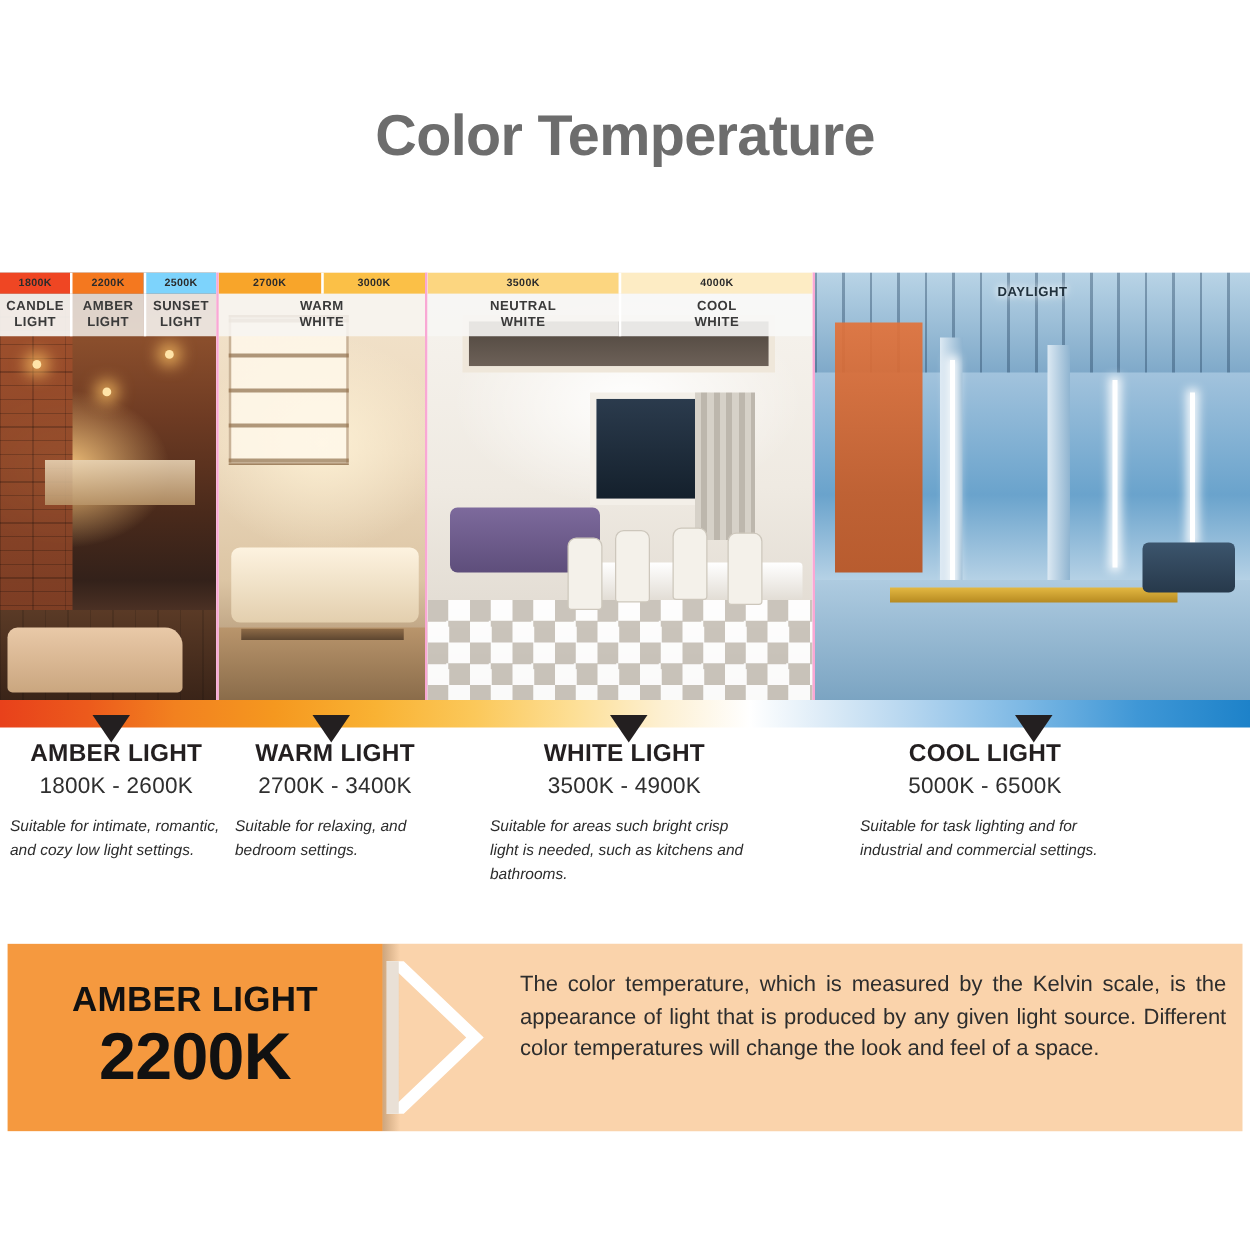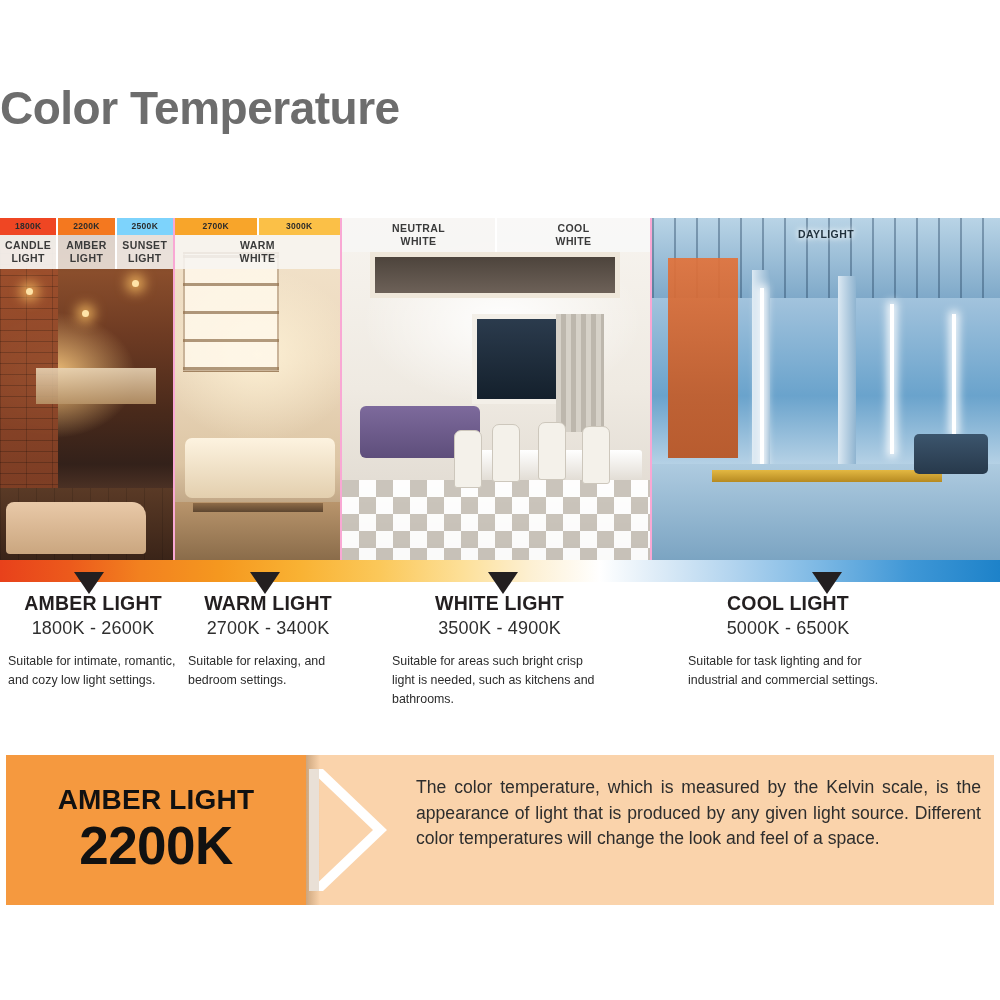--- a/index.html
+++ b/index.html
@@ -7,21 +7,21 @@
   body {
     background:#ffffff;
     font-family:"Liberation Sans", sans-serif;
     position:relative;
     overflow:hidden;
   }
 
   
   .title-wrap{
     position:absolute; top:0; left:0; width:1000px; height:215px;
-    display:flex; align-items:center; justify-content:flex-start;
+    display:flex; align-items:center; justify-content:center;
   }
   .title{
     font-size:46px; font-weight:bold; color:#6d6d6d;
     letter-spacing:-0.5px;
   }
 
   
   .scale-block{
     position:absolute; left:0; top:218px; width:1000px; height:266px;
     display:flex;
@@ -209,21 +209,21 @@
   .desc{ position:absolute; top:592px; }
   .desc h3{
     font-size:19.5px; font-weight:bold; color:#231f20;
     letter-spacing:0.2px; text-align:center; white-space:nowrap;
   }
   .desc .range{
     font-size:18px; color:#2f2f2f; text-align:center;
     margin-top:3px; letter-spacing:0.2px; white-space:nowrap;
   }
   .desc p{
-    font-size:12.4px; color:#2c2c2c;
+    font-size:12.4px; font-style:italic; color:#2c2c2c;
     line-height:1.52; margin-top:13px;
   }
   .d1{ left:8px;   width:170px; }
   .d2{ left:188px; width:160px; }
   .d3{ left:392px; width:215px; }
   .d4{ left:688px; width:200px; }
   .d1 p, .d2 p{ text-align:left; }
   .d3 p, .d4 p{ text-align:left; }
 
   
@@ -330,20 +330,24 @@
       <div class="curtain"></div>
       <div class="floor"></div>
       <div class="sofa"></div>
       <div class="dtable"></div>
       <div class="chair" style="left:112px;top:212px;"></div>
       <div class="chair" style="left:150px;top:206px;"></div>
       <div class="chair" style="left:196px;top:204px;"></div>
       <div class="chair" style="left:240px;top:208px;"></div>
     </div>
     <div class="hdr-shade">
+      <div class="k-row">
+        <div class="k-seg" style="background:#fcd680">3500K</div>
+        <div class="k-seg" style="background:#fdecc4">4000K</div>
+      </div>
       <div class="n-row">
         <div class="n-seg" style="background:rgba(247,246,244,.90)">
           <span>NEUTRAL</span>
           <span>WHITE</span>
         </div>
         <div class="n-seg" style="background:rgba(248,248,247,.90)">
           <span>COOL</span>
           <span>WHITE</span>
         </div>
       </div>

